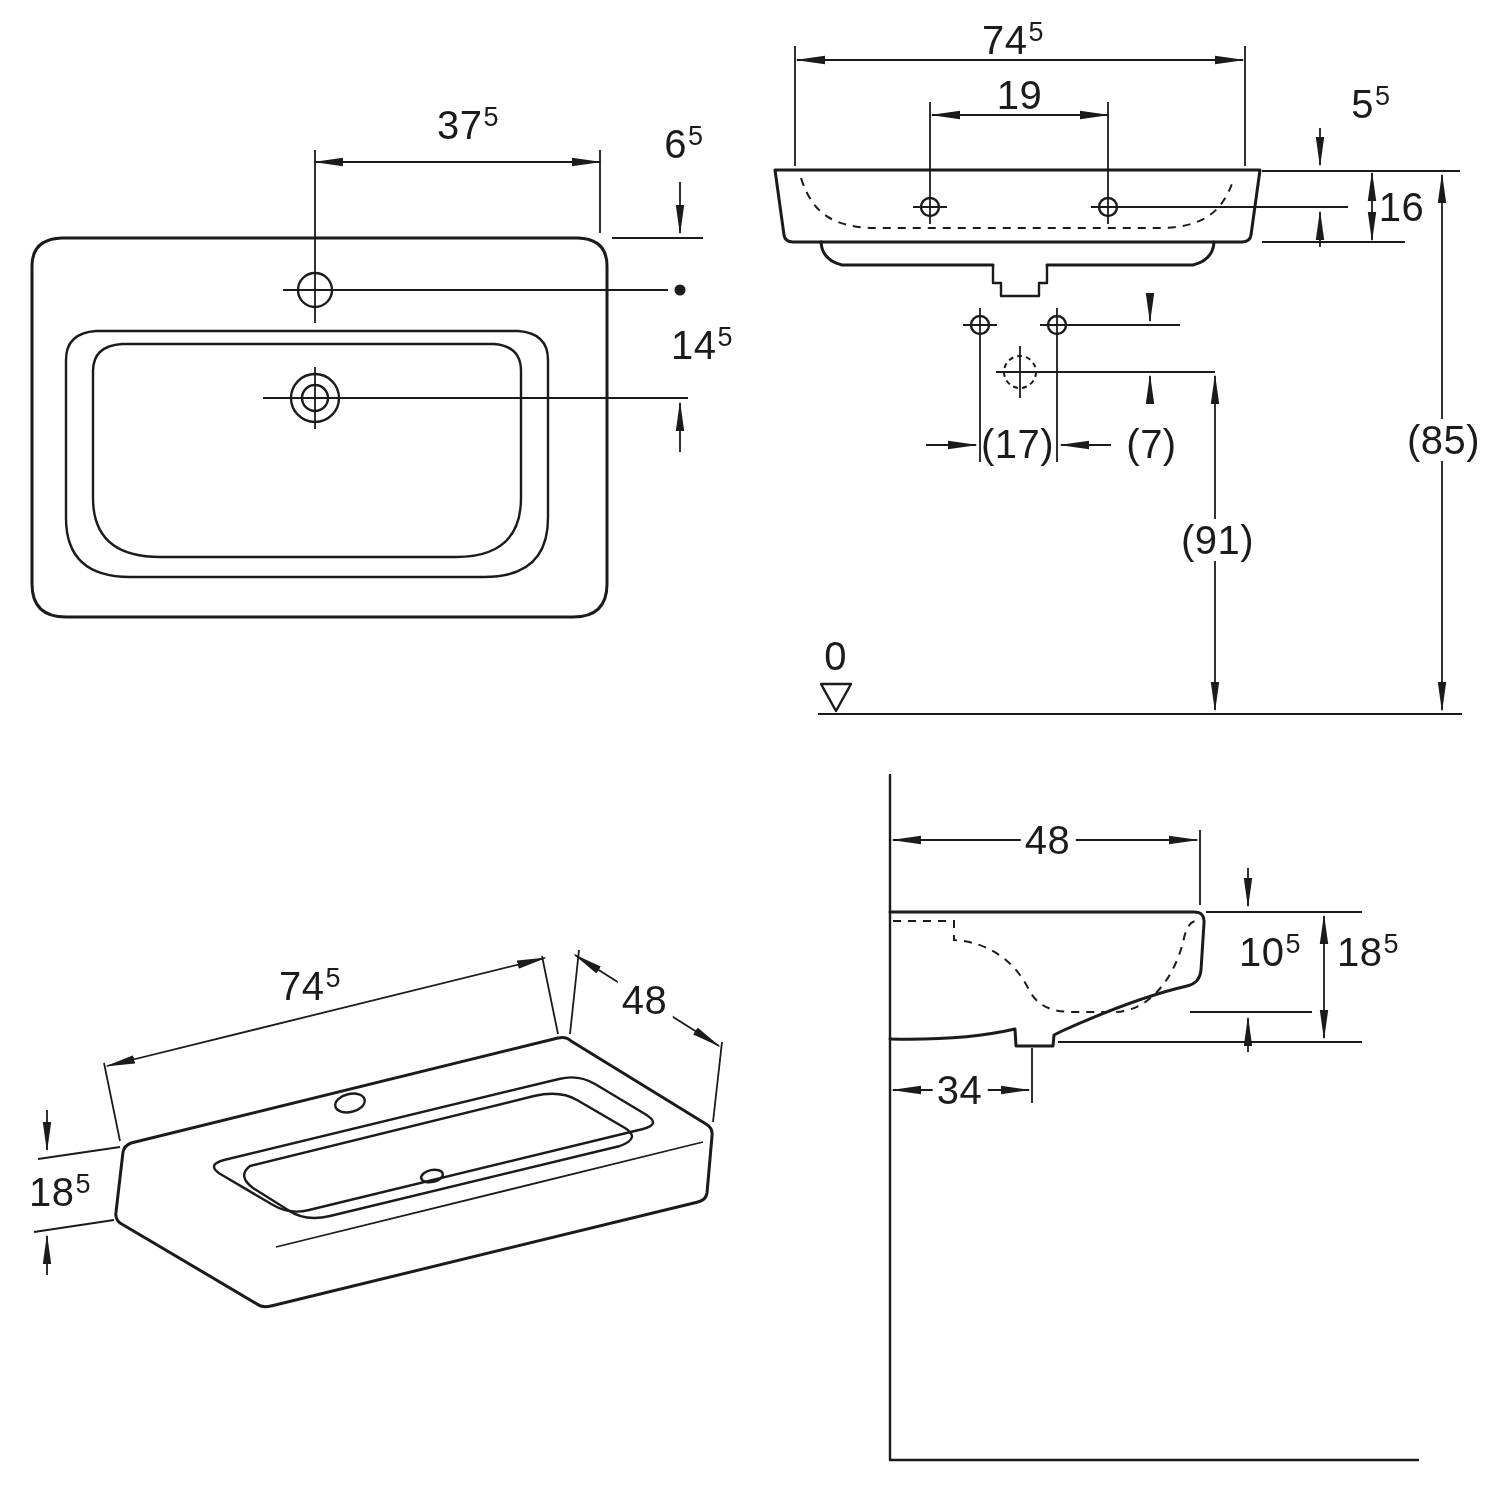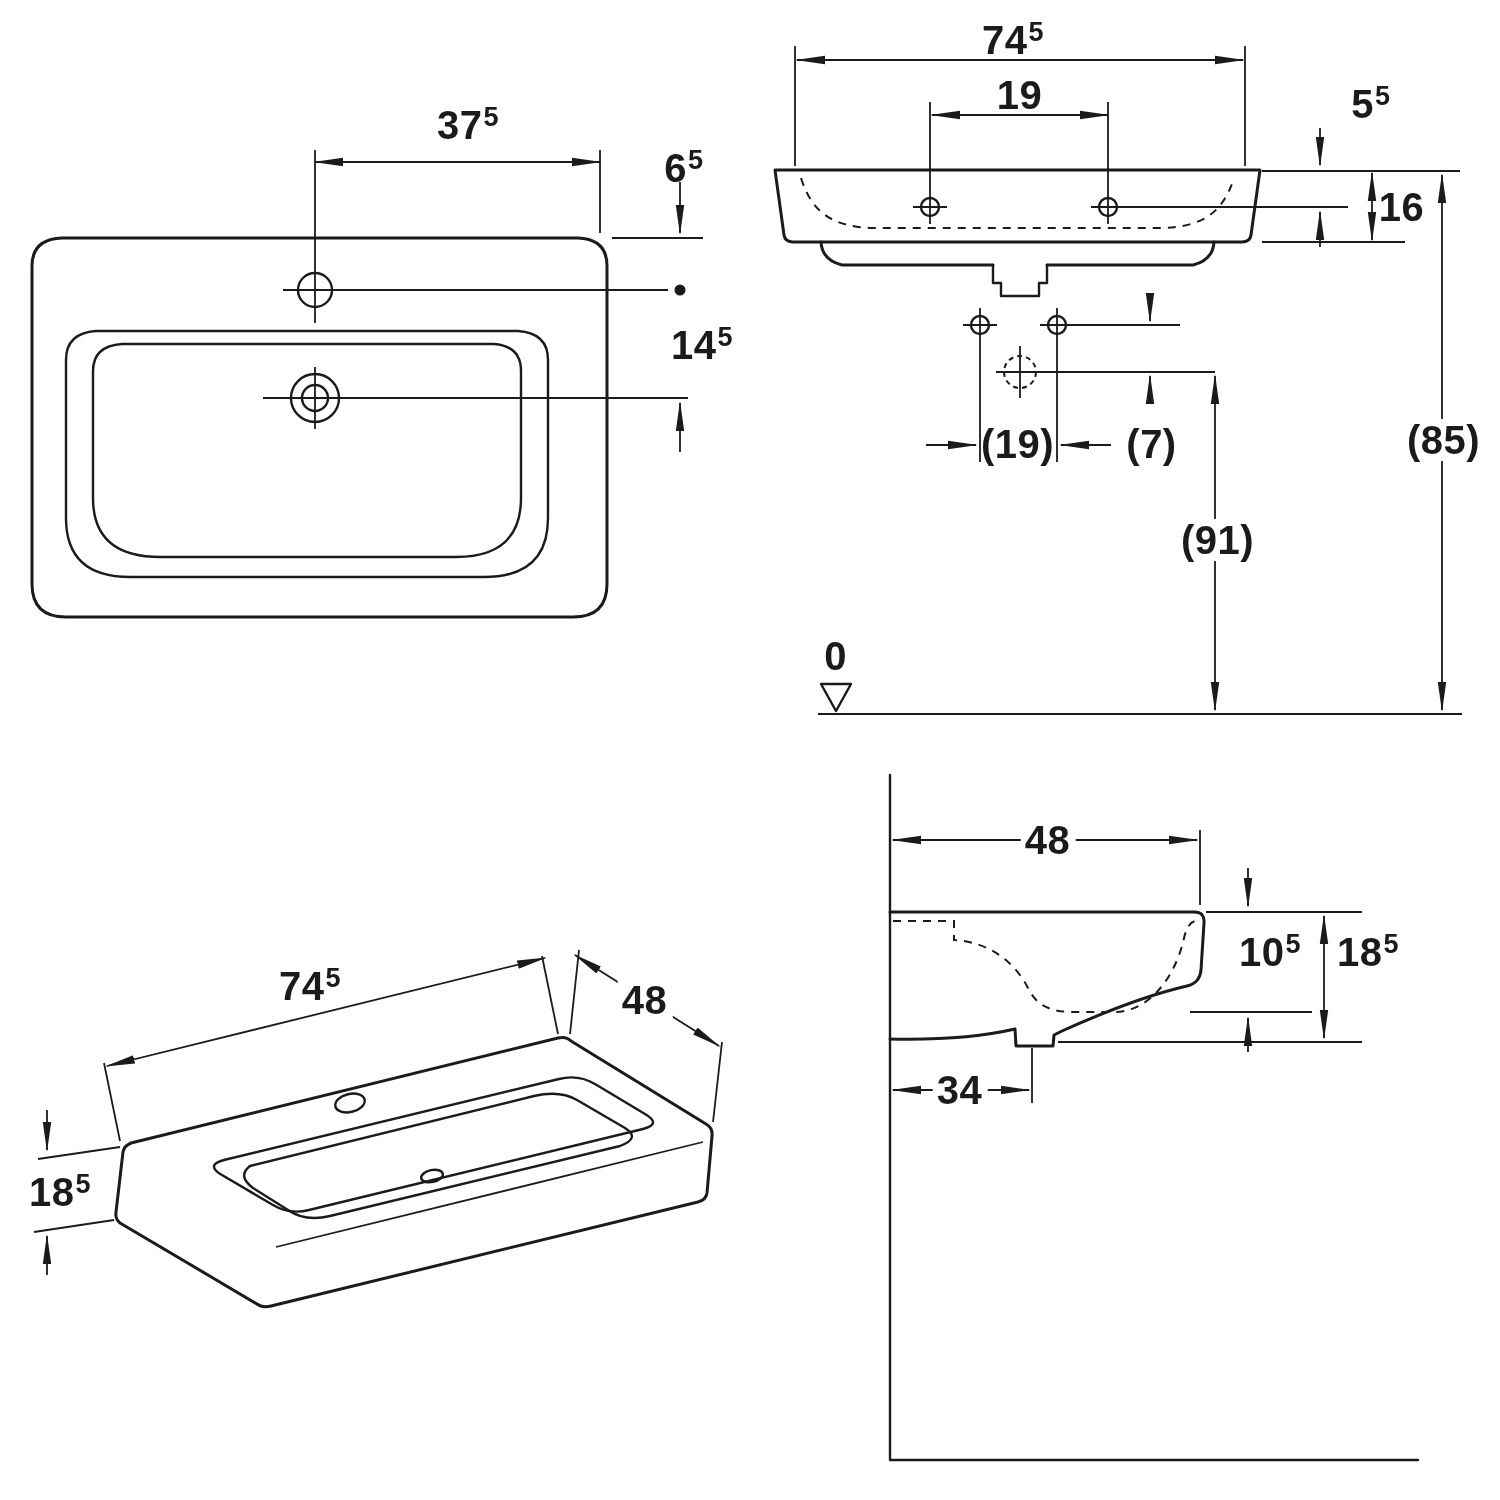--- a/index.html
+++ b/index.html
@@ -18,21 +18,21 @@
   .dash2{ fill:none; stroke:#1b1b1b; stroke-width:2;   stroke-dasharray:5 4; }
   .dim  { fill:none; stroke:#1b1b1b; stroke-width:1.8; }
   .dim-both { marker-start:url(#arr); marker-end:url(#arr); }
   .dim-end  { marker-end:url(#arr); }
   .solid-dot { fill:#1b1b1b; stroke:none; }
 
   
   .dim-label {
     position:absolute; transform:translate(-50%,-50%);
     font-size:40px; line-height:1; white-space:nowrap;
-    background:#ffffff; padding:1px 4px; letter-spacing:.5px;font-weight:bold;
+    background:#ffffff; padding:1px 4px; letter-spacing:.5px;
   }
   .dim-label.nobg { background:transparent; padding:0; }
   .dim-label .sup { font-size:27px; position:relative; top:-13px; margin-left:1px; }
 </style>
 </head>
 <body>
 
 <div id="canvas">
 
   <svg width="1500" height="1500" viewBox="0 0 1500 1500">
@@ -153,28 +153,28 @@
       <line class="dim dim-end" x1="1248" y1="868" x2="1248" y2="906"></line>
       <line class="dim dim-end" x1="1248" y1="1052" x2="1248" y2="1018"></line>
       <line class="dim dim-both" x1="1324" y1="916" x2="1324" y2="1038"></line>
 
       <line class="thin" x1="1032" y1="1048" x2="1032" y2="1103"></line>
       <line class="dim dim-both" x1="893" y1="1090" x2="1029" y2="1090"></line>
     </g>
   </svg>
 
   <div class="dim-label nobg" style="left:468px;top:125px"><span class="v">37</span><span class="sup">5</span></div>
-  <div class="dim-label nobg" style="left:684px;top:168px"><span class="v">6</span><span class="sup">5</span></div>
+  <div class="dim-label nobg" style="left:684px;top:144px"><span class="v">6</span><span class="sup">5</span></div>
   <div class="dim-label nobg" style="left:702px;top:345px"><span class="v">14</span><span class="sup">5</span></div>
 
   <div class="dim-label nobg" style="left:1013px;top:40px"><span class="v">74</span><span class="sup">5</span></div>
   <div class="dim-label nobg" style="left:1020px;top:95px"><span class="v">19</span><span class="sup"></span></div>
   <div class="dim-label nobg" style="left:1371px;top:104px"><span class="v">5</span><span class="sup">5</span></div>
   <div class="dim-label nobg" style="left:1402px;top:207px"><span class="v">16</span><span class="sup"></span></div>
-  <div class="dim-label nobg" style="left:1018px;top:444px"><span class="v">(19)</span><span class="sup"></span></div>
+  <div class="dim-label nobg" style="left:1018px;top:444px"><span class="v">(17)</span><span class="sup"></span></div>
   <div class="dim-label nobg" style="left:1152px;top:444px"><span class="v">(7)</span><span class="sup"></span></div>
   <div class="dim-label" style="left:1218px;top:540px"><span class="v">(91)</span><span class="sup"></span></div>
   <div class="dim-label" style="left:1444px;top:440px"><span class="v">(85)</span><span class="sup"></span></div>
   <div class="dim-label nobg" style="left:836px;top:656px"><span class="v">0</span><span class="sup"></span></div>
 
   <div class="dim-label nobg" style="left:310px;top:986px"><span class="v">74</span><span class="sup">5</span></div>
   <div class="dim-label" style="left:645px;top:1000px"><span class="v">48</span><span class="sup"></span></div>
   <div class="dim-label nobg" style="left:60px;top:1192px"><span class="v">18</span><span class="sup">5</span></div>
 
   <div class="dim-label" style="left:1048px;top:840px"><span class="v">48</span><span class="sup"></span></div>

